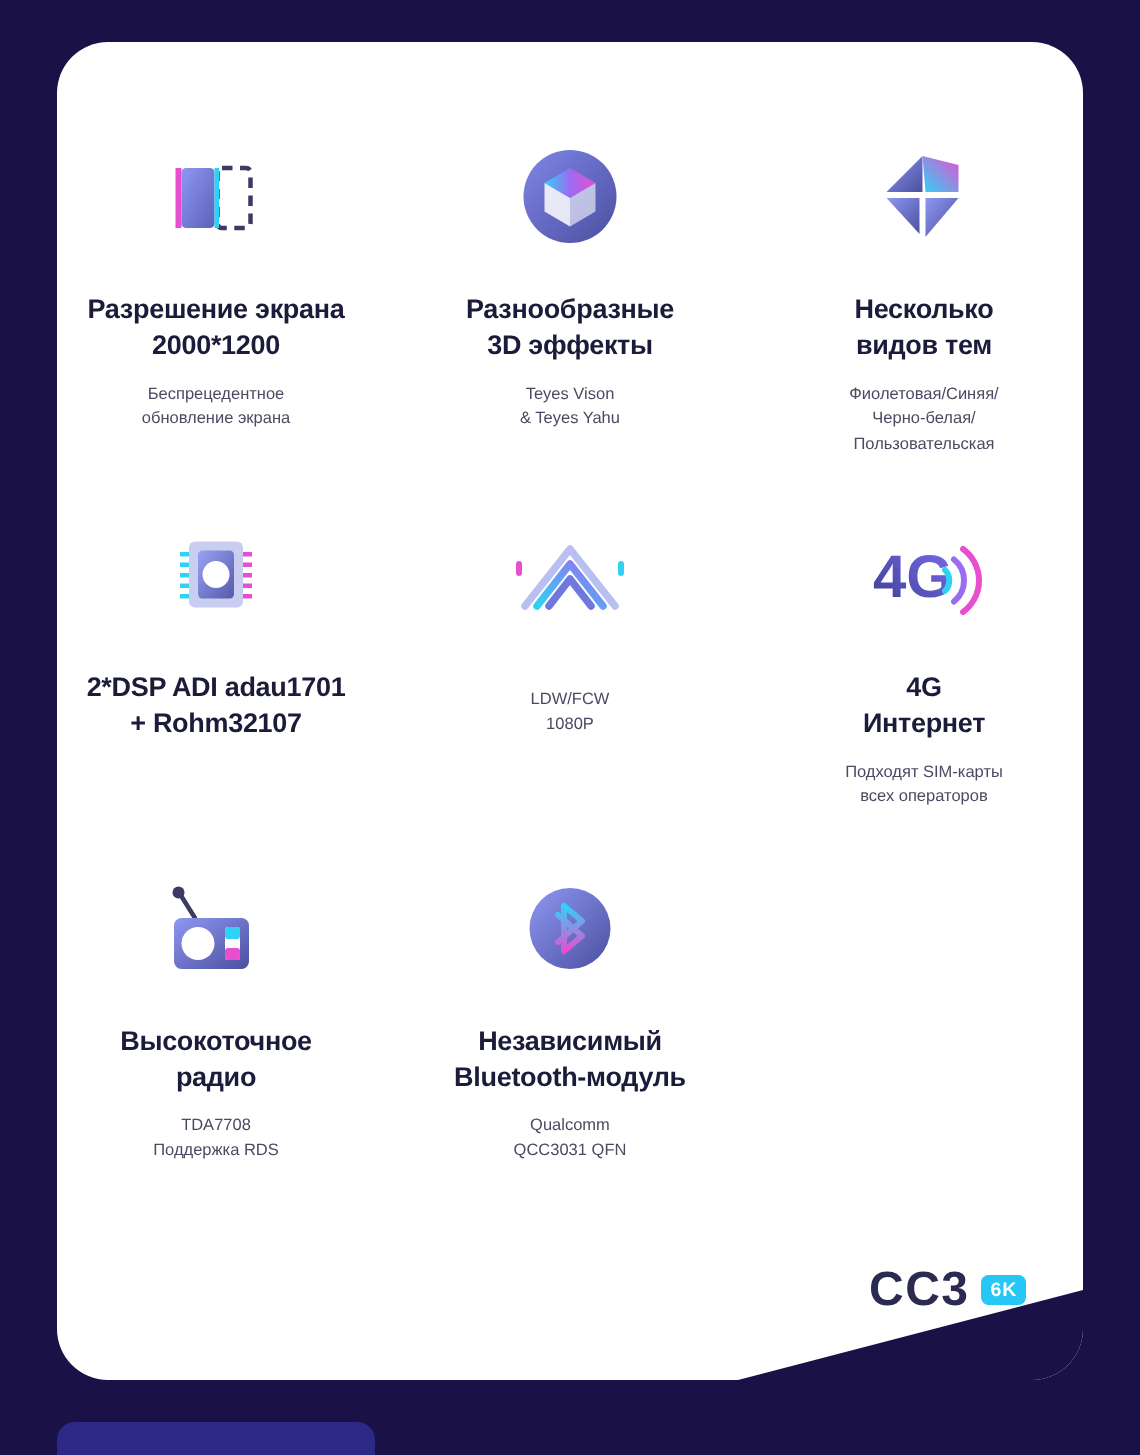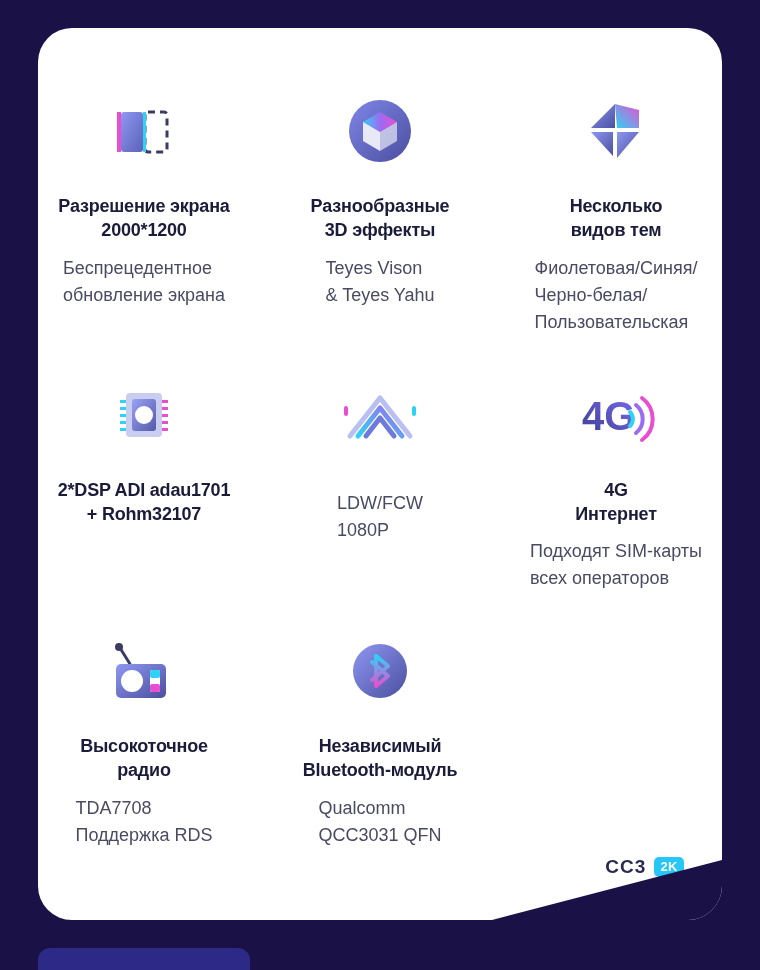--- a/index.html
+++ b/index.html
@@ -65,34 +65,35 @@
   .title {
     font-size: 18px;
     font-weight: bold;
     color: #1b1b3a;
     text-align: center;
     line-height: 1.35;
     letter-spacing: -0.2px;
   }
   .subtitle {
     margin-top: 12px;
-    font-size: 18px;
+    font-size: 11px;
     color: #4a4a63;
+    text-align: center;
     line-height: 1.5;
   }
   .footer {
     position: absolute;
     right: 38px;
     bottom: 42px;
     display: flex;
     align-items: center;
     gap: 8px;
   }
   .footer-logo {
-    font-size: 19px;
+    font-size: 32px;
     font-weight: bold;
     color: #2b2b52;
     letter-spacing: 1px;
   }
   .footer-badge {
     background: #26c6f5;
     color: #ffffff;
     font-size: 13px;
     font-weight: bold;
     padding: 2px 6px 3px 6px;
@@ -295,20 +296,20 @@
           </svg>
         </div>
         <div class="title">Независимый<br>Bluetooth-модуль</div>
         <div class="subtitle">Qualcomm<br>QCC3031 QFN</div>
       </div>
 
     </div>
 
     <div class="footer">
       <div class="footer-logo">CC3</div>
-      <div class="footer-badge">2K</div>
+      <div class="footer-badge">6K</div>
     </div>
 
     <div class="card-notch"></div>
   </div>
 
   <div class="bottom-bar"></div>
 </div>
 
 </body></html>

